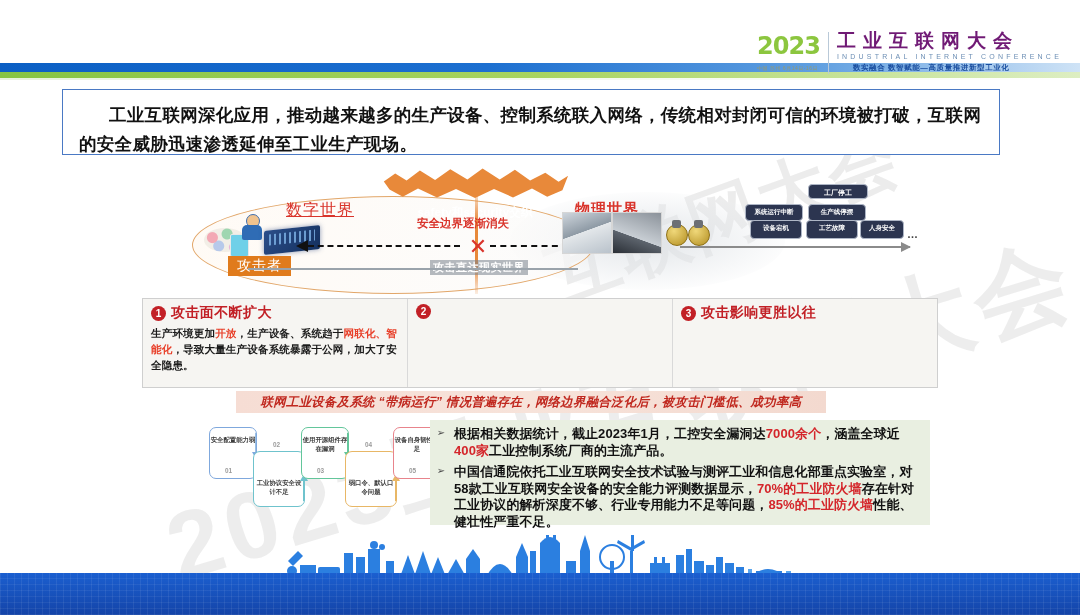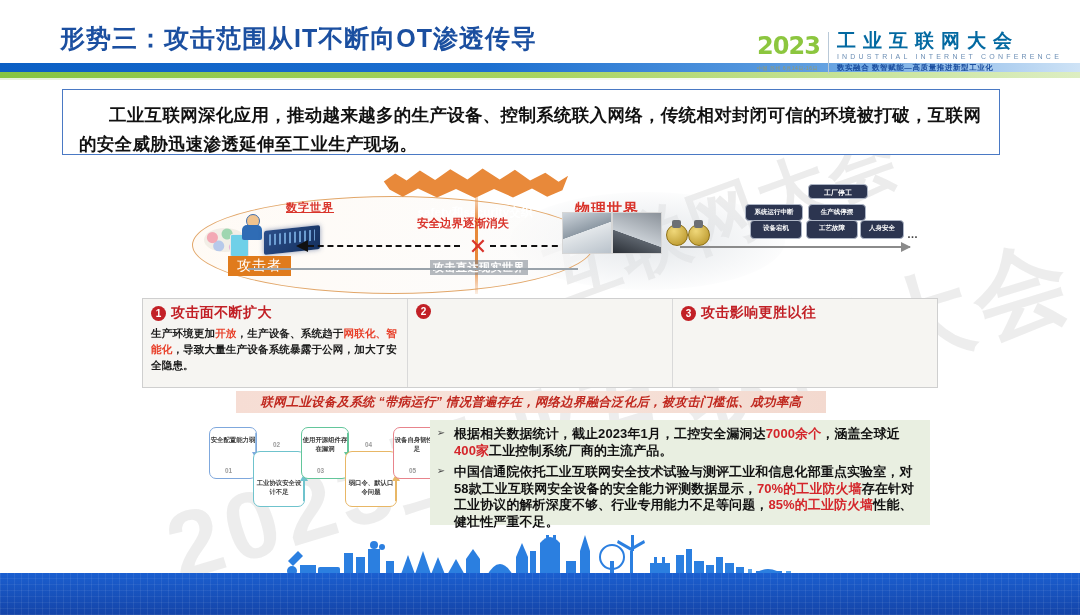--- a/index.html
+++ b/index.html
@@ -31,23 +31,23 @@
   }
 
   
   .logo{position:absolute;right:18px;top:30px;height:46px;display:flex;align-items:flex-start;}
   .logo-year{
     font-size:24px;font-weight:bold;color:#8cc63f;line-height:32px;
     letter-spacing:-1px;font-family:"DejaVu Sans",sans-serif;
   }
   .logo-year-sub{font-size:5px;color:#9a9a6a;letter-spacing:.5px;margin-top:3px;}
   .logo-divider{width:1px;background:#b9c9d8;margin:2px 8px 0 8px;height:42px;}
-  .logo-cn{font-size:19px;font-weight:bold;color:#0369a1;letter-spacing:7px;line-height:21px;}
+  .logo-cn{font-size:19px;font-weight:bold;color:#701a75;letter-spacing:7px;line-height:21px;}
   .logo-en{font-size:7px;color:#6d8fb5;letter-spacing:3.2px;margin-top:2px;}
-  .logo-tag{font-size:7.5px;color:#1b4fa0;letter-spacing:.6px;margin-top:3px;font-weight:bold;}
+  .logo-tag{font-size:7.5px;color:#1b4fa0;letter-spacing:.6px;margin-top:3px;font-weight:bold;margin-left:16px;}
 
   
   .callout{
     position:absolute;left:62px;top:89px;width:938px;height:66px;
     border:1.4px solid #4a79c4;background:#ffffff;box-sizing:border-box;
     padding:7px 12px 0 12px;
   }
   .callout p{
     margin:4px;font-size:17.5px;font-weight:bold;color:#111;
     line-height:29px;text-indent:30px;letter-spacing:.3px;
@@ -59,21 +59,21 @@
     position:absolute;left:12px;top:24px;width:400px;height:96px;
     border:1.6px solid #e2a76a;border-radius:50%;
     background:linear-gradient(90deg,rgba(255,250,244,.9),rgba(250,250,250,.6));
   }
   .ellipse-grey{
     position:absolute;left:330px;top:20px;width:275px;height:98px;
     background:radial-gradient(ellipse at center,rgba(222,226,230,.85),rgba(240,242,244,.15) 72%);
     border-radius:50%;
   }
   .lbl-digital{
-    position:absolute;left:106px;top:28px;font-size:11px;font-weight:bold;
+    position:absolute;left:106px;top:28px;font-size:16px;font-weight:normal;
     color:#d9342b;text-decoration:underline;letter-spacing:1px;
   }
   .lbl-physical{
     position:absolute;left:395px;top:28px;font-size:15px;font-weight:bold;
     color:#d9342b;letter-spacing:1px;
   }
   .attacker-person{
     position:absolute;left:62px;top:42px;width:20px;height:26px;
   }
   .attacker-person .head{
@@ -284,21 +284,20 @@
   }
   .skyline{position:absolute;left:0;bottom:38px;width:1080px;height:46px;}
 </style>
 </head>
 <body>
 
 <div class="slide">
 
   <div class="wm2">互联网大会</div>
 
-  <div class="hdr-title">形势三：攻击范围从IT不断向OT渗透传导</div>
   <div class="hdr-bar-blue"></div>
   <div class="hdr-bar-green"></div>
   <div class="hdr-bar-thin"></div>
 
   <div class="logo">
     <div>
       <div class="logo-year">2023</div>
       <div class="logo-year-sub">中国 苏州 6月14日-16日</div>
     </div>
     <div class="logo-divider"></div>

